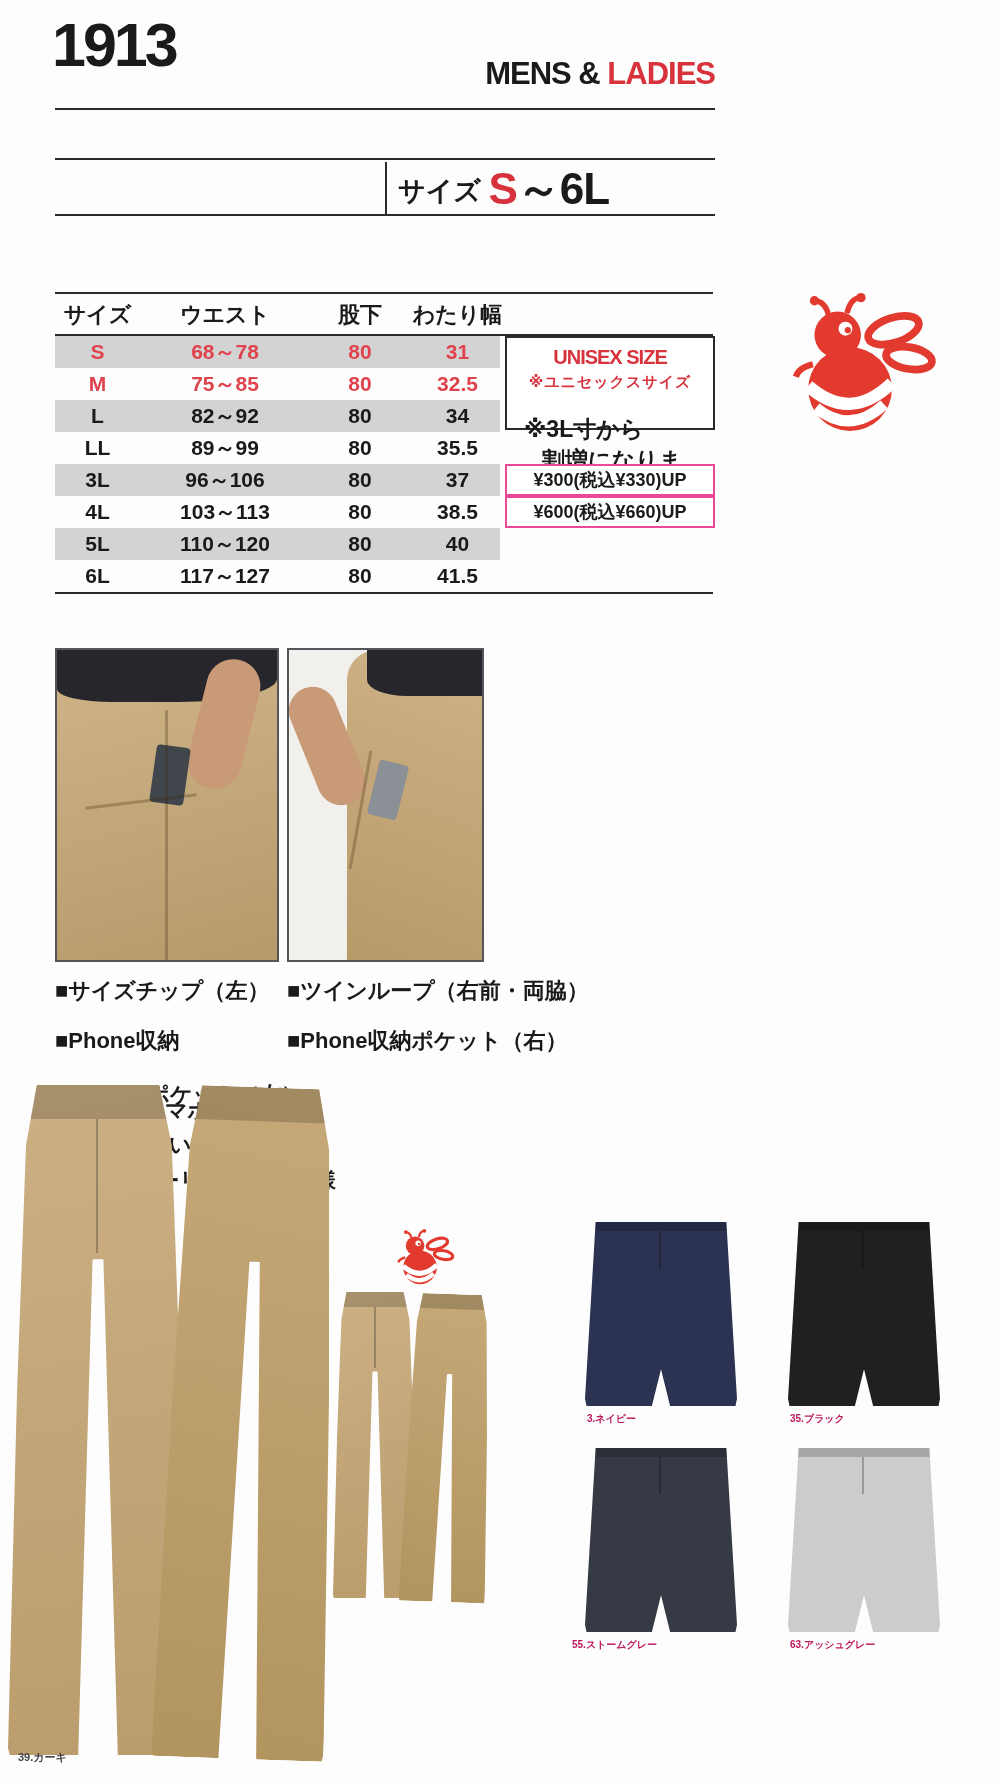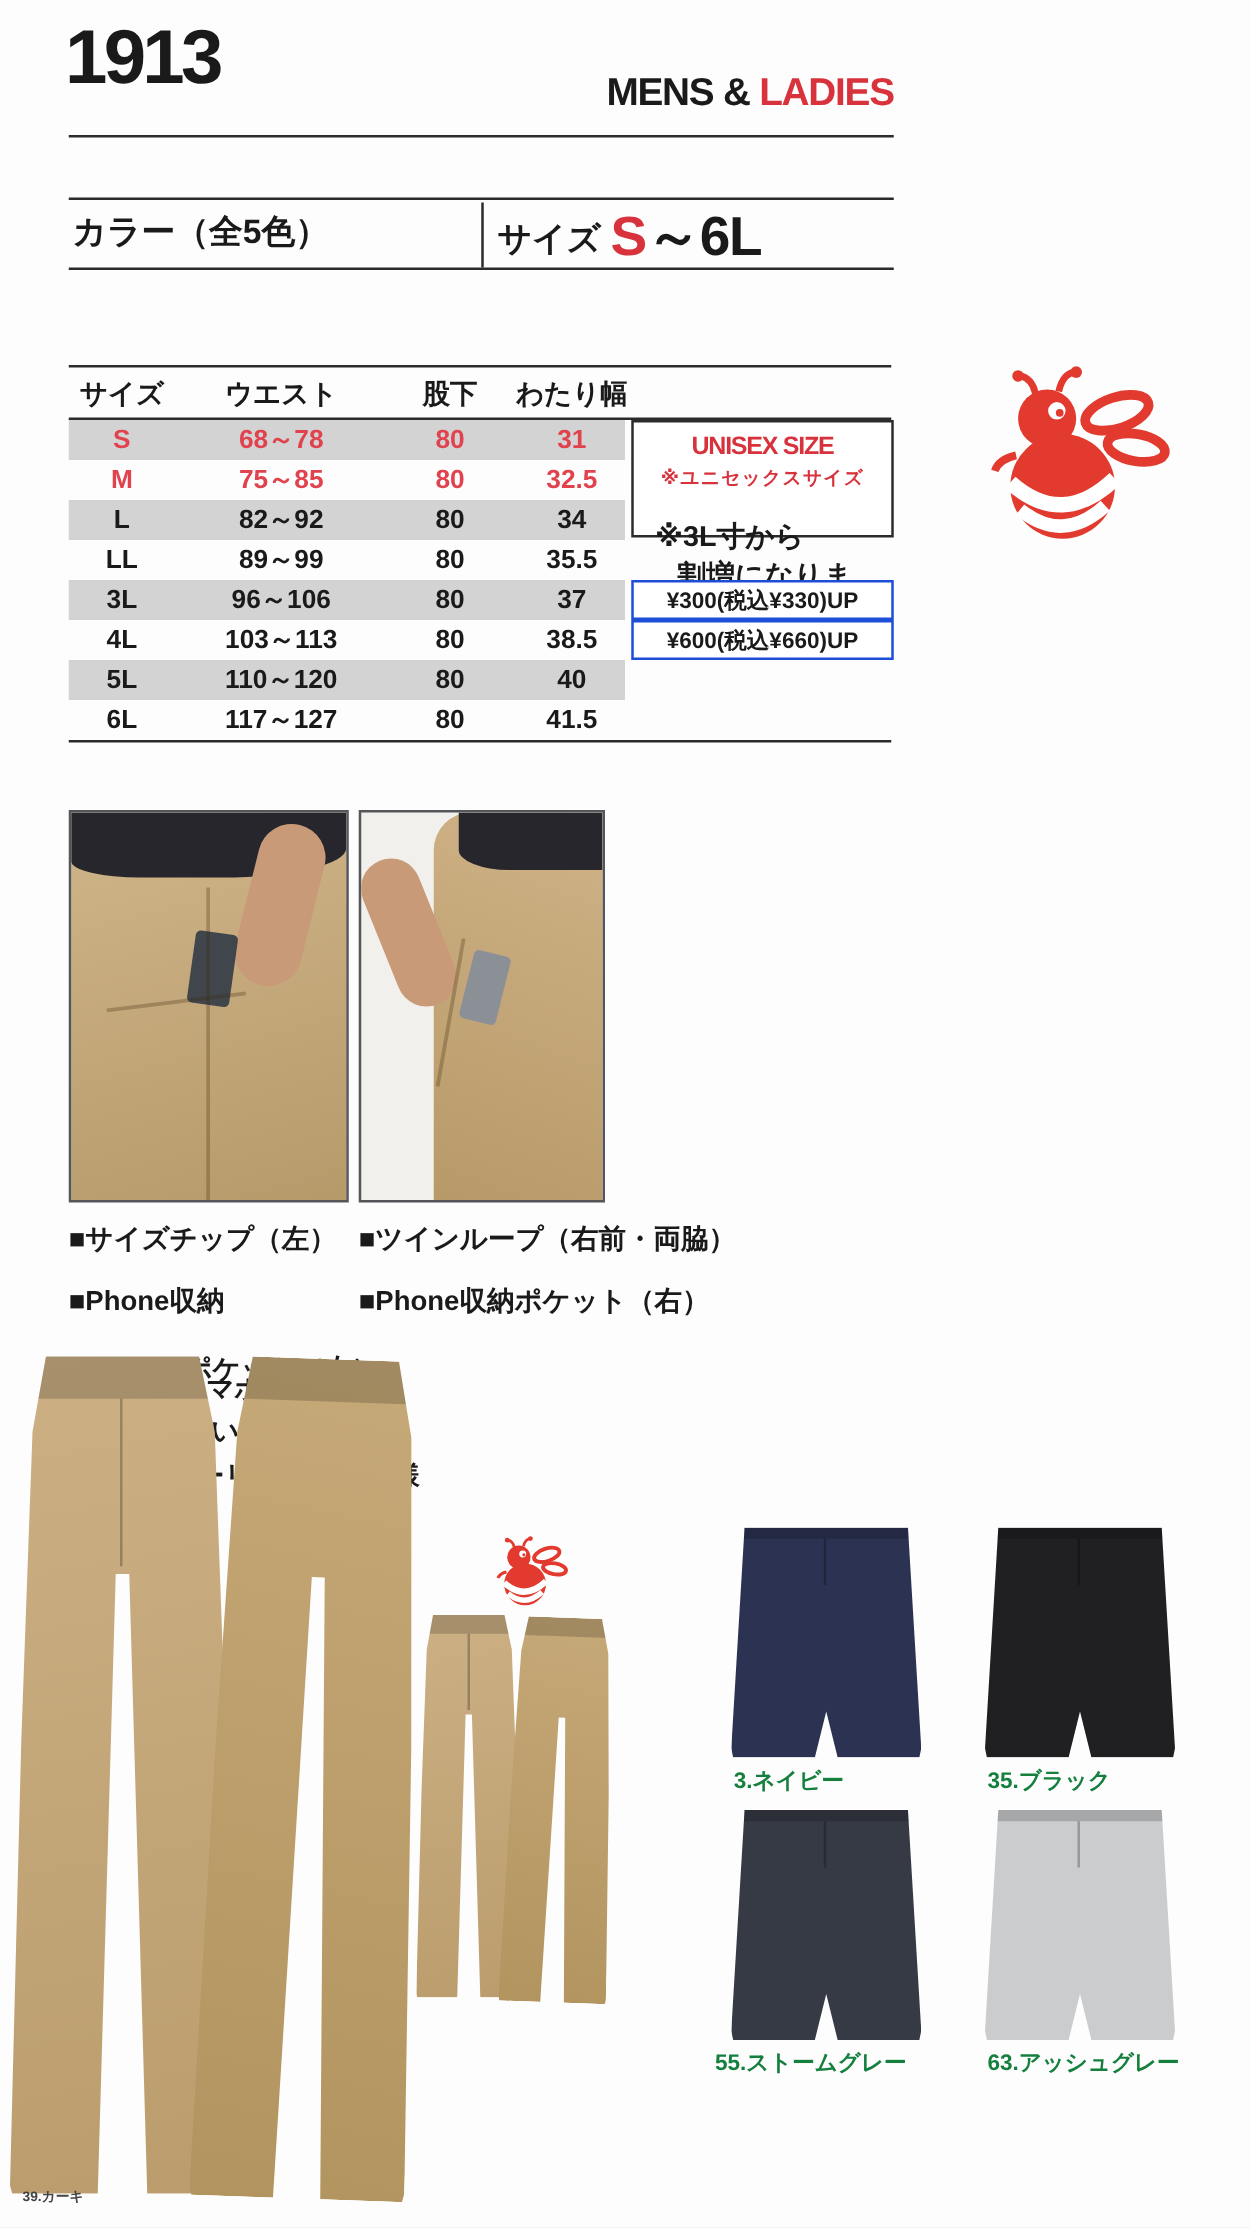--- a/index.html
+++ b/index.html
@@ -39,40 +39,40 @@
   .c.size{left:0;width:85px;}
   .c.waist{left:85px;width:170px;}
   .c.inseam{left:255px;width:100px;}
   .c.watari{left:355px;width:95px;}
   .redtxt{color:var(--tablered);}
   .unisexbox{left:505px;top:336px;width:206px;height:90px;border:2px solid #2b2b2b;background:#fff;text-align:center;}
   .unisex-en{margin-top:8px;font-size:20px;font-weight:900;color:var(--red);letter-spacing:-1px;}
   .unisex-jp{margin-top:4px;font-size:15px;font-weight:bold;color:var(--red);letter-spacing:1px;}
   .surnote{left:524px;top:414px;width:200px;font-size:23px;font-weight:bold;line-height:31px;}
   .surnote .l2{margin-left:18px;}
-  .pricecell{position:absolute;left:505px;width:206px;border:2px solid #1d4ed8;background:#fff;
+  .pricecell{position:absolute;left:505px;width:206px;border:2px solid #ec4899;background:#fff;
     font-size:18px;font-weight:bold;text-align:center;}
   
   .photo{position:absolute;border:2px solid #55565a;overflow:hidden;background:#c9ad7e;}
   .ph-l{left:55px;top:648px;width:220px;height:310px;background:linear-gradient(165deg,#d0b58a,#b69a6a);}
   .ph-r{left:287px;top:648px;width:193px;height:310px;background:#f2f0ec;}
   .shirt{position:absolute;background:#26262c;}
   .arm{position:absolute;background:#c89a78;border-radius:28px;}
   .phone{position:absolute;background:#41464d;border-radius:4px;}
   .seam{position:absolute;background:rgba(60,40,10,.28);}
   .pantsR{position:absolute;left:58px;top:0;right:0;bottom:0;background:linear-gradient(200deg,#cfb286,#b89a69);border-radius:30px 0 0 0;}
   
   .feat{position:absolute;font-size:22px;font-weight:bold;white-space:nowrap;}
   
   .pants{position:absolute;}
   .pants .band{position:absolute;left:0;top:0;right:0;height:5%;background:rgba(0,0,0,.18);}
   .pants .fly{position:absolute;left:49%;top:5%;width:2px;height:20%;background:rgba(0,0,0,.25);}
   .full{clip-path:polygon(16% 0%,84% 0%,91% 9%,96% 46%,100% 99%,99% 100%,61% 100%,53% 26%,47% 26%,39% 100%,1% 100%,0% 99%,5% 46%,10% 9%);}
   .shorts{clip-path:polygon(7% 0%,93% 0%,100% 96%,99% 100%,56% 100%,50% 80%,44% 100%,1% 100%,0% 96%);}
-  .swlabel{position:absolute;font-size:18px;font-weight:bold;color:#15803d;white-space:nowrap;}
+  .swlabel{position:absolute;font-size:10px;font-weight:bold;color:#be185d;white-space:nowrap;}
   .mainlabel{position:absolute;left:18px;top:1750px;font-size:11px;font-weight:bold;color:#444;}
   .beewrap{position:absolute;}
 </style>
 </head>
 <body>
 
 <div class="page">
 
   <svg width="0" height="0" style="position:absolute" aria-hidden="true">
     <defs>
@@ -93,21 +93,20 @@
       </g>
     </defs>
   </svg>
 
   <div class="abs code">1913</div>
   <div class="abs audience">
     <span>MENS &amp; </span><span class="red">LADIES</span>
   </div>
   <div class="rule" style="left:55px;top:108px;width:660px;"></div>
   <div class="rule" style="left:55px;top:158px;width:660px;"></div>
-  <div class="abs colorlabel">カラー（全5色）</div>
   <div class="vdiv"></div>
   <div class="abs sizespec">
     <span>サイズ </span><span class="big sred">S</span><span class="big">～6L</span>
   </div>
   <div class="rule" style="left:55px;top:214px;width:660px;"></div>
 
   <div class="rule" style="left:55px;top:292px;width:658px;"></div>
   <div class="thead">
     <span class="h-size">サイズ</span>
     <span class="h-waist">ウエスト</span>

